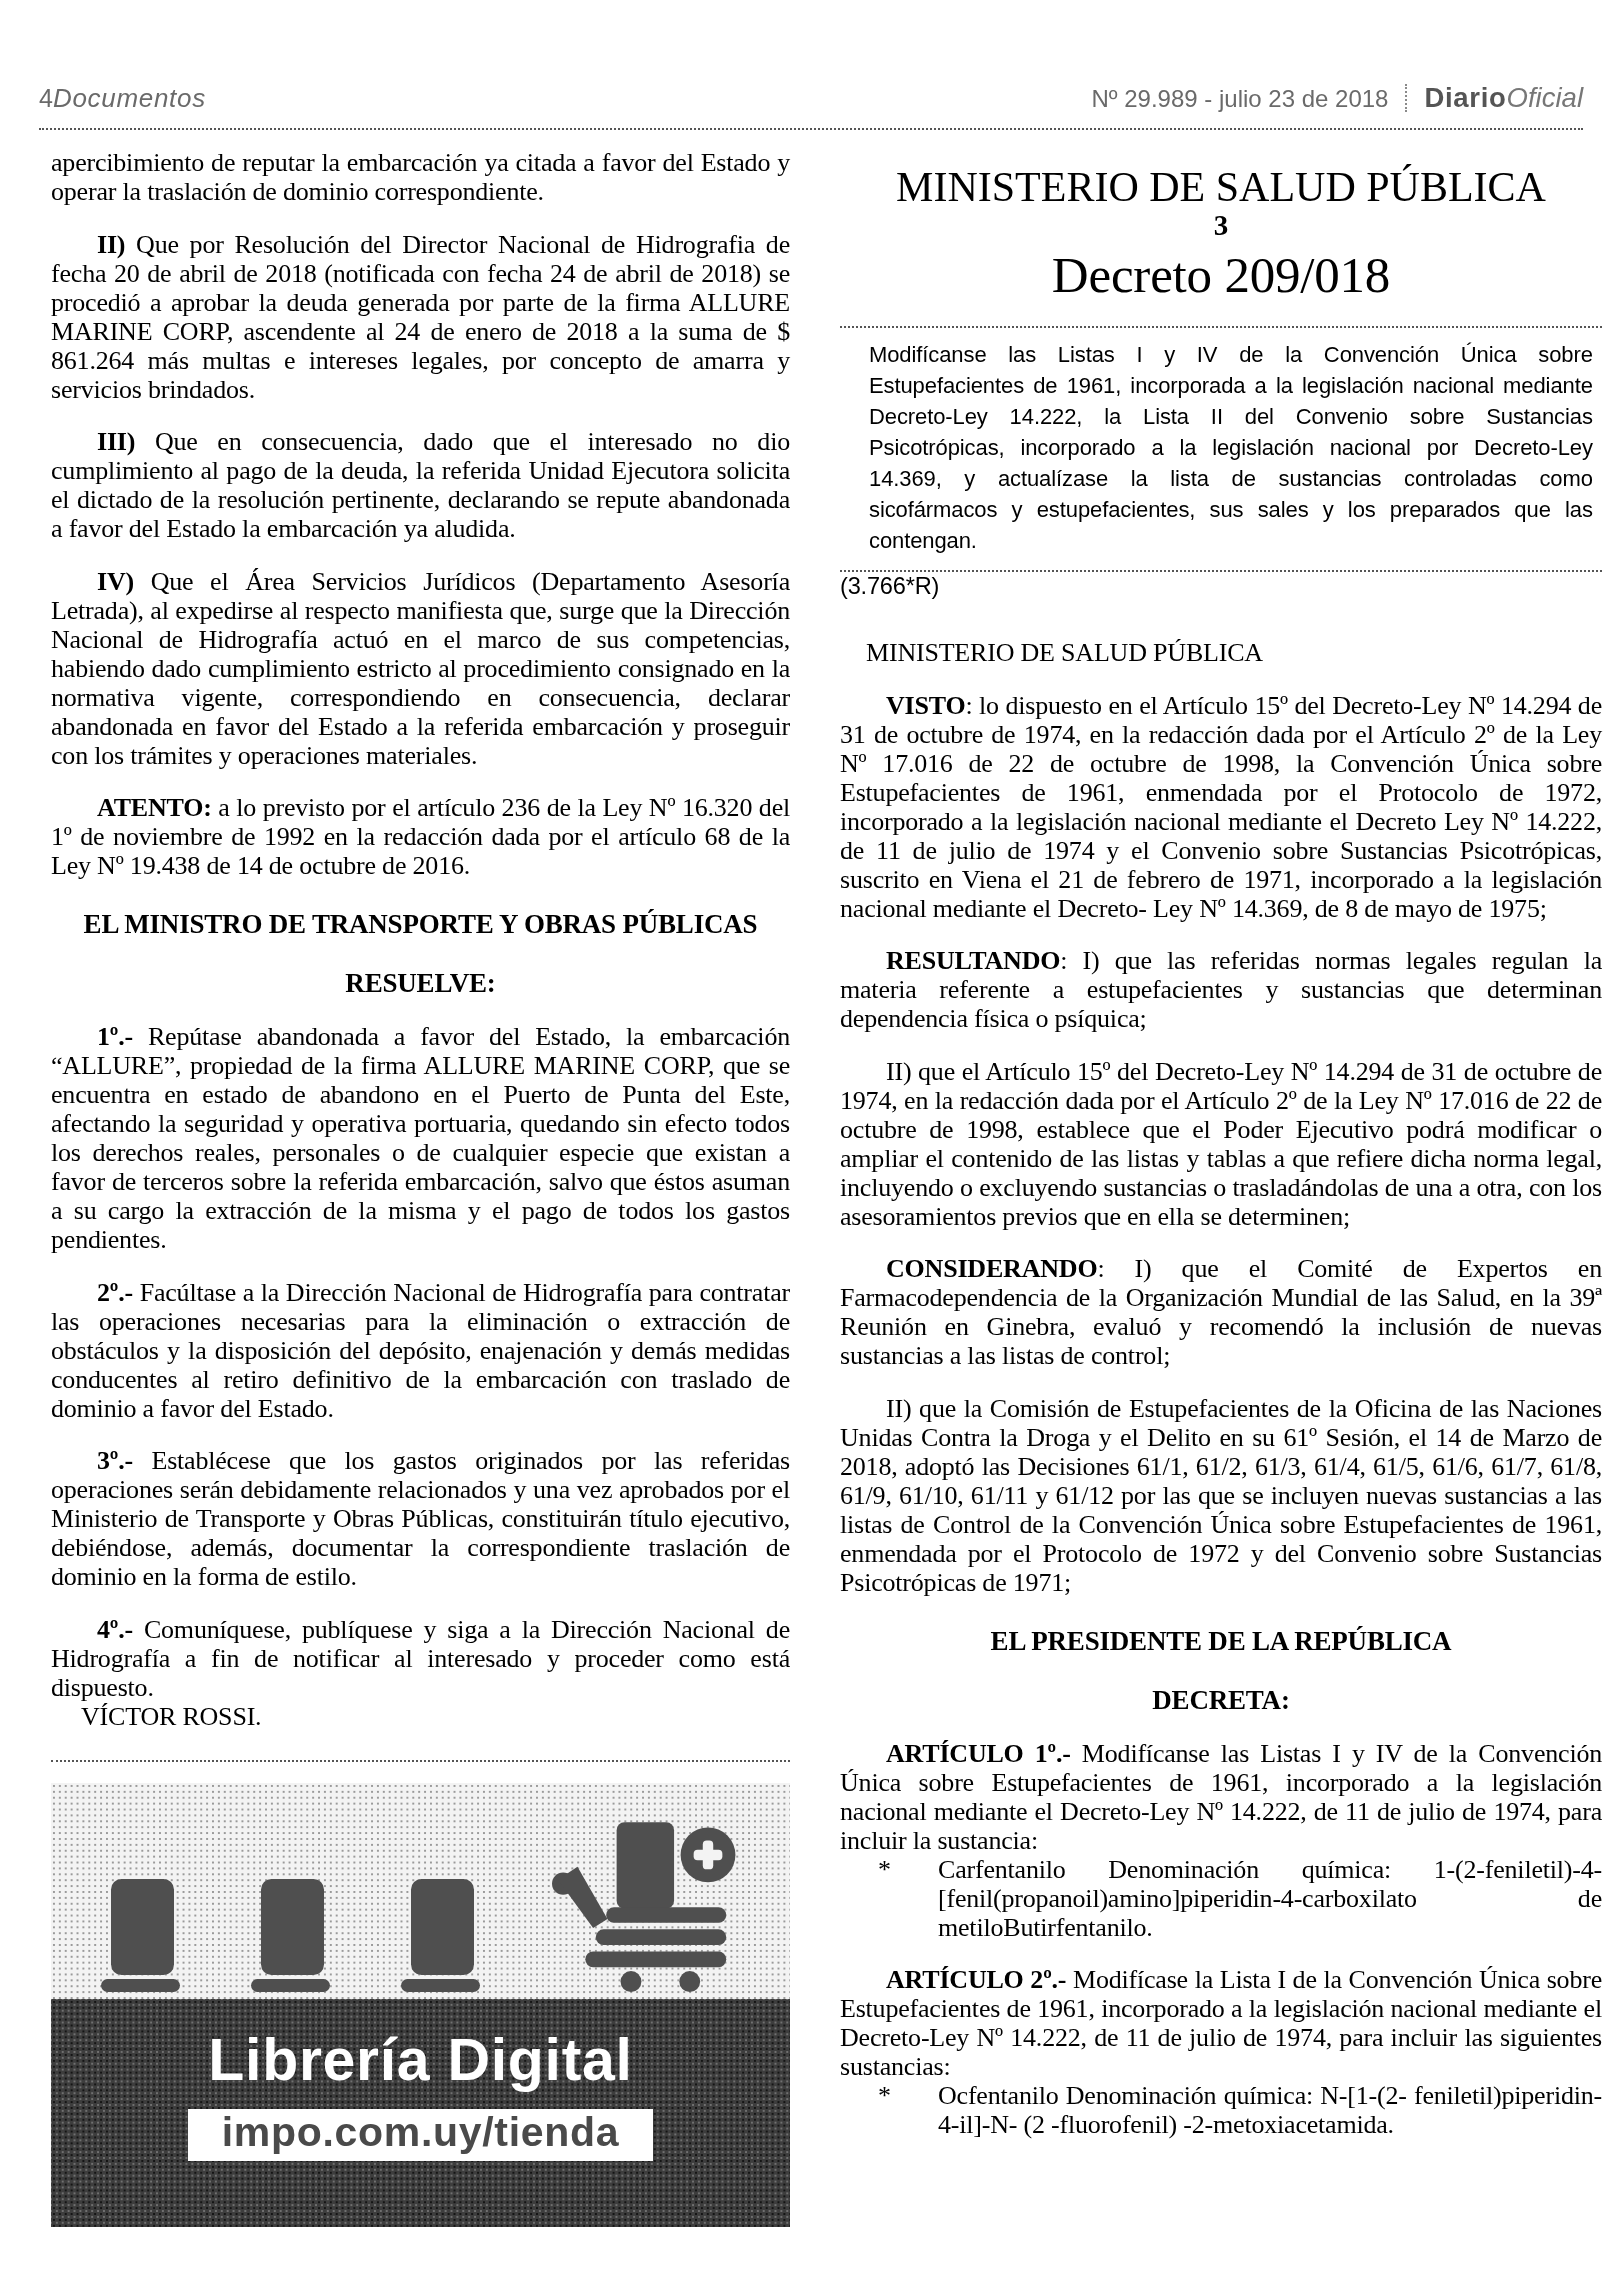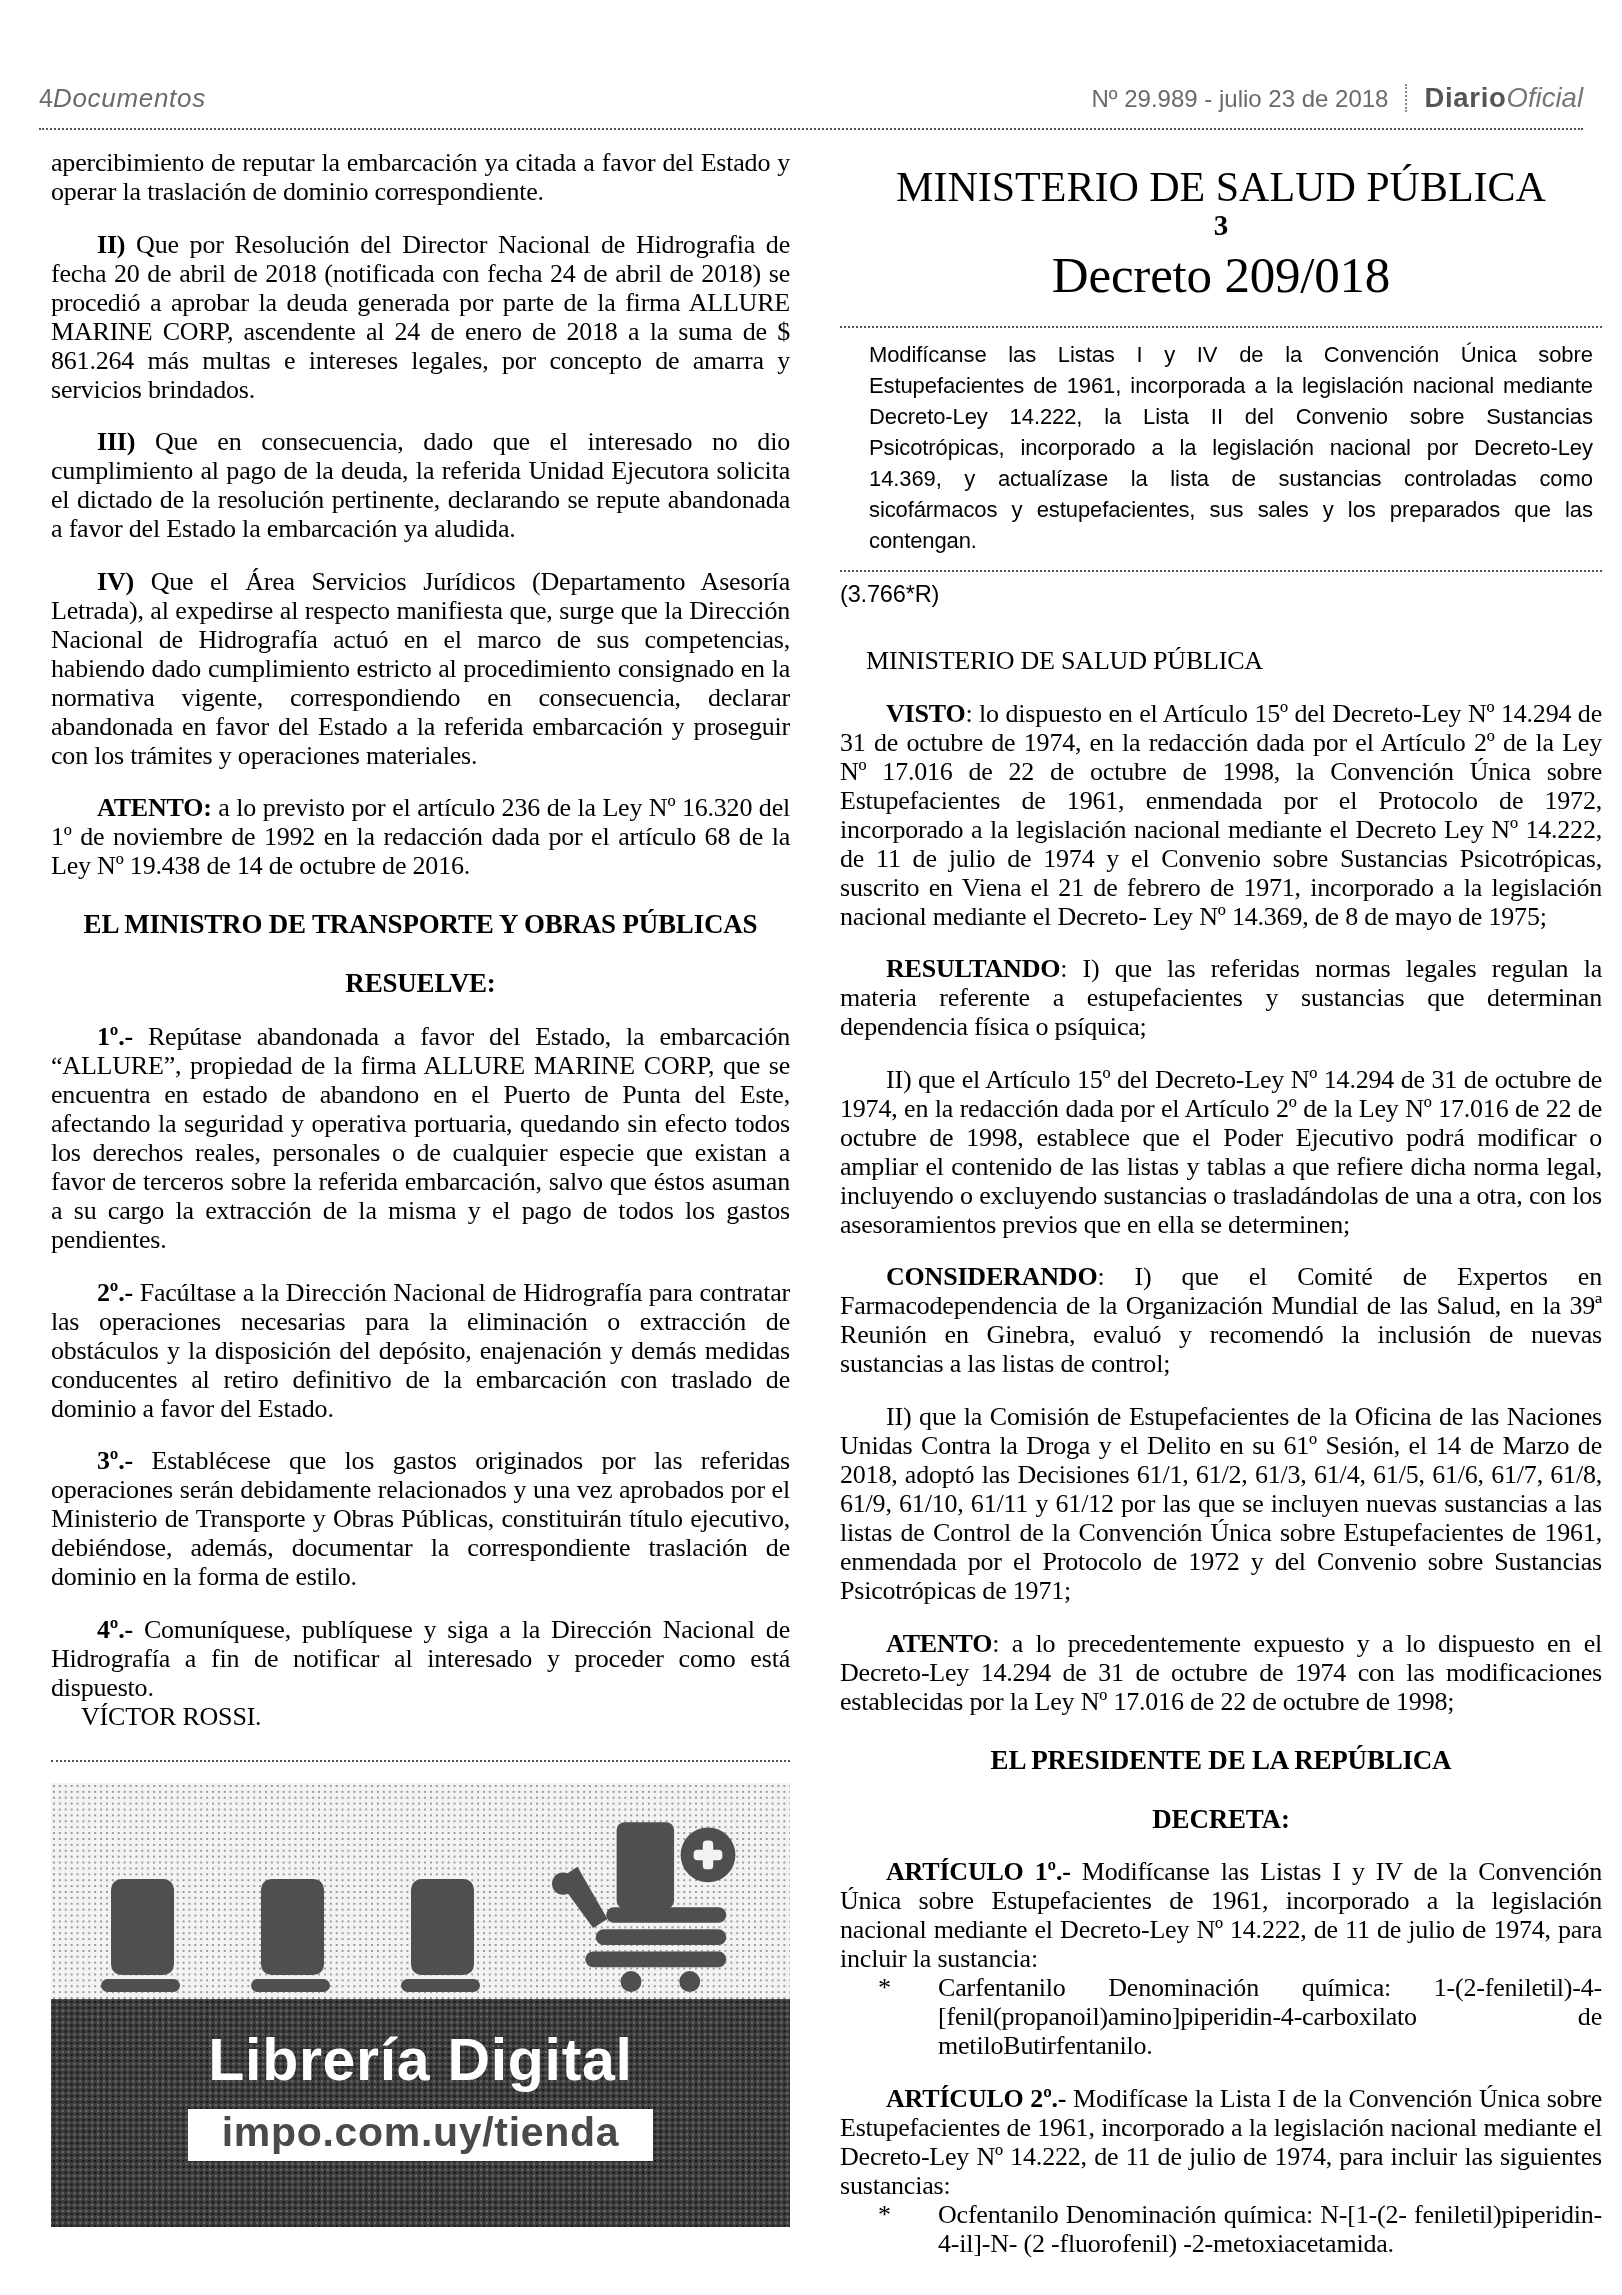--- a/index.html
+++ b/index.html
@@ -36,21 +36,21 @@
   .sign{margin-top:0;text-indent:30px;text-align:left;}
   .big-title{margin-top:6.5px;text-align:center;font-size:42px;line-height:46px;letter-spacing:0;}
   .doc-num{margin-top:1.3px;text-align:center;font-weight:bold;font-size:29px;}
   .decree-title{margin-top:14.4px;text-align:center;font-size:51px;line-height:43px;}
   .summary{
     margin-top:29px;border-top:2.6px dotted #555;border-bottom:2.6px dotted #555;
     padding:10.5px 9.2px 14.4px 29px;
     font-family:"Liberation Sans","DejaVu Sans",sans-serif;
     font-size:22px;line-height:31px;letter-spacing:-0.1px;
   }
-  .ref-tag{margin-top:8px;font-family:"Liberation Sans","DejaVu Sans",sans-serif;font-size:23.6px;text-align:left;}
+  .ref-tag{margin-top:0;font-family:"Liberation Sans","DejaVu Sans",sans-serif;font-size:23.6px;text-align:left;}
   .plain-line{margin-top:37px;text-indent:26px;text-align:left;}
   .right-line{margin-top:41px;text-align:right;}
   .item{margin-top:0;position:relative;padding-left:98px;}
   .item .star{position:absolute;left:38px;top:0;}
 
   
   .ad-rule{margin-top:29px;border-top:2.6px dotted #555;}
   .ad{margin-top:21px;}
   .ad-top{
     height:216px;
@@ -156,21 +156,20 @@
         <p class="blk doc-num">3</p>
         <p class="blk decree-title">Decreto 209/018</p>
         <p class="blk summary">Modifícanse las Listas I y IV de la Convención Única sobre Estupefacientes de 1961, incorporada a la legislación nacional mediante Decreto-Ley 14.222, la Lista II del Convenio sobre Sustancias Psicotrópicas, incorporado a la legislación nacional por Decreto-Ley 14.369, y actualízase la lista de sustancias controladas como sicofármacos y estupefacientes, sus sales y los preparados que las contengan.</p>
         <p class="blk ref-tag">(3.766*R)</p>
         <p class="blk plain-line">MINISTERIO DE SALUD PÚBLICA</p>
         <p class="blk para"><b class="lead">VISTO</b>: lo dispuesto en el Artículo 15º del Decreto-Ley Nº 14.294 de 31 de octubre de 1974, en la redacción dada por el Artículo 2º de la Ley Nº 17.016 de 22 de octubre de 1998, la Convención Única sobre Estupefacientes de 1961, enmendada por el Protocolo de 1972, incorporado a la legislación nacional mediante el Decreto Ley Nº 14.222, de 11 de julio de 1974 y el Convenio sobre Sustancias Psicotrópicas, suscrito en Viena el 21 de febrero de 1971, incorporado a la legislación nacional mediante el Decreto- Ley Nº 14.369, de 8 de mayo de 1975;</p>
         <p class="blk para"><b class="lead">RESULTANDO</b>: I) que las referidas normas legales regulan la materia referente a estupefacientes y sustancias que determinan dependencia física o psíquica;</p>
         <p class="blk para">II) que el Artículo 15º del Decreto-Ley Nº 14.294 de 31 de octubre de 1974, en la redacción dada por el Artículo 2º de la Ley Nº 17.016 de 22 de octubre de 1998, establece que el Poder Ejecutivo podrá modificar o ampliar el contenido de las listas y tablas a que refiere dicha norma legal, incluyendo o excluyendo sustancias o trasladándolas de una a otra, con los asesoramientos previos que en ella se determinen;</p>
         <p class="blk para"><b class="lead">CONSIDERANDO</b>: I) que el Comité de Expertos en Farmacodependencia de la Organización Mundial de las Salud, en la 39ª Reunión en Ginebra, evaluó y recomendó la inclusión de nuevas sustancias a las listas de control;</p>
         <p class="blk para">II) que la Comisión de Estupefacientes de la Oficina de las Naciones Unidas Contra la Droga y el Delito en su 61º Sesión, el 14 de Marzo de 2018, adoptó las Decisiones 61/1, 61/2, 61/3, 61/4, 61/5, 61/6, 61/7, 61/8, 61/9, 61/10, 61/11 y 61/12 por las que se incluyen nuevas sustancias a las listas de Control de la Convención Única sobre Estupefacientes de 1961, enmendada por el Protocolo de 1972 y del Convenio sobre Sustancias Psicotrópicas de 1971;</p>
-        <p class="blk para"><b class="lead">ATENTO</b>: a lo precedentemente expuesto y a lo dispuesto en el Decreto-Ley 14.294 de 31 de octubre de 1974 con las modificaciones establecidas por la Ley Nº 17.016 de 22 de octubre de 1998;</p>
         <p class="blk center-bold">EL PRESIDENTE DE LA REPÚBLICA</p>
         <p class="blk center-bold">DECRETA:</p>
         <p class="blk para"><b class="lead">ARTÍCULO 1º.-</b> Modifícanse las Listas I y IV de la Convención Única sobre Estupefacientes de 1961, incorporado a la legislación nacional mediante el Decreto-Ley Nº 14.222, de 11 de julio de 1974, para incluir la sustancia:</p>
         <p class="blk item"><span class="star">*</span><span>Carfentanilo Denominación química: 1-(2-feniletil)-4-[fenil(propanoil)amino]piperidin-4-carboxilato de metiloButirfentanilo.</span></p>
         <p class="blk para"><b class="lead">ARTÍCULO 2º.-</b> Modifícase la Lista I de la Convención Única sobre Estupefacientes de 1961, incorporado a la legislación nacional mediante el Decreto-Ley Nº 14.222, de 11 de julio de 1974, para incluir las siguientes sustancias:</p>
         <p class="blk item"><span class="star">*</span><span>Ocfentanilo Denominación química: N-[1-(2- feniletil)piperidin-4-il]-N- (2 -fluorofenil) -2-metoxiacetamida.</span></p>
       </div>
   </div>
 
 </div>

